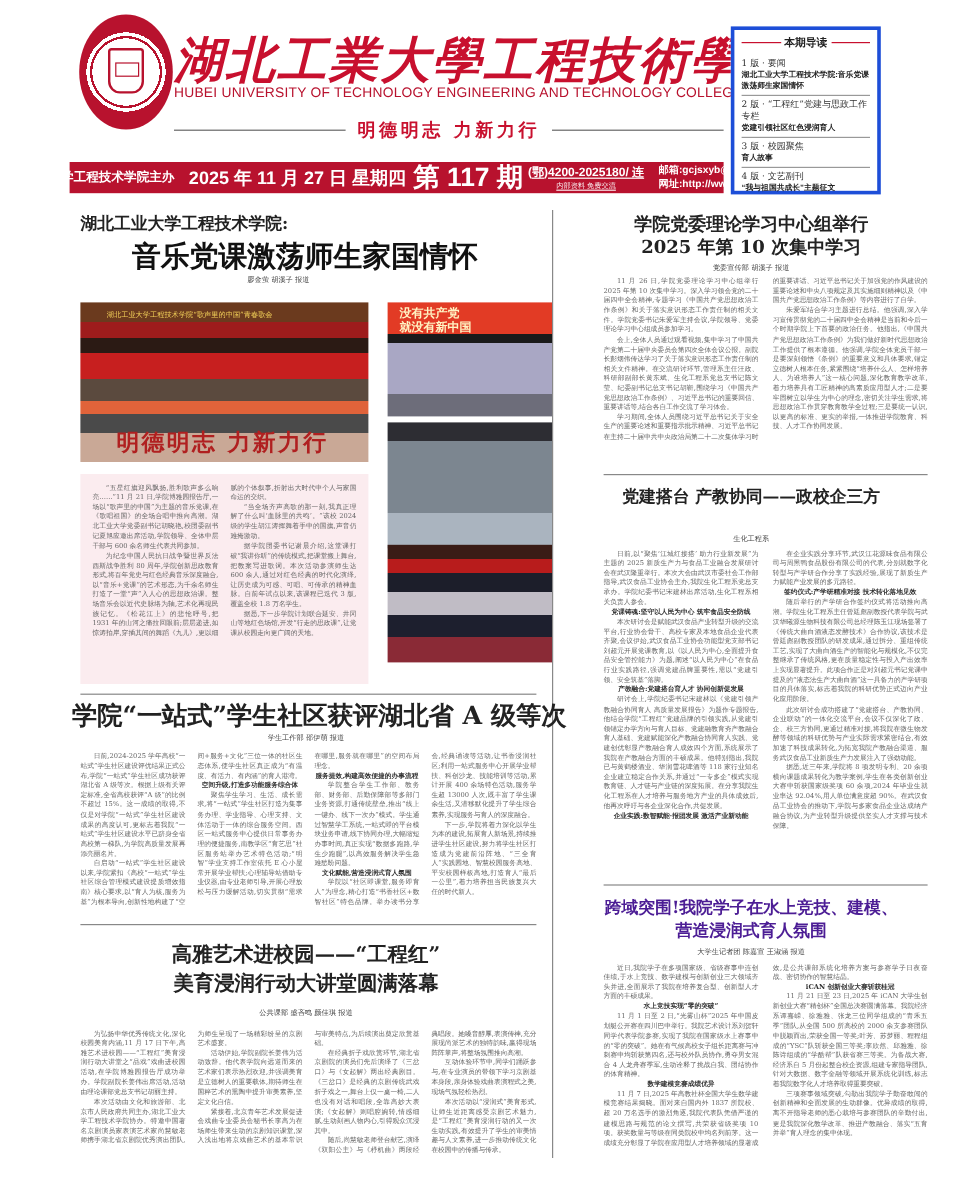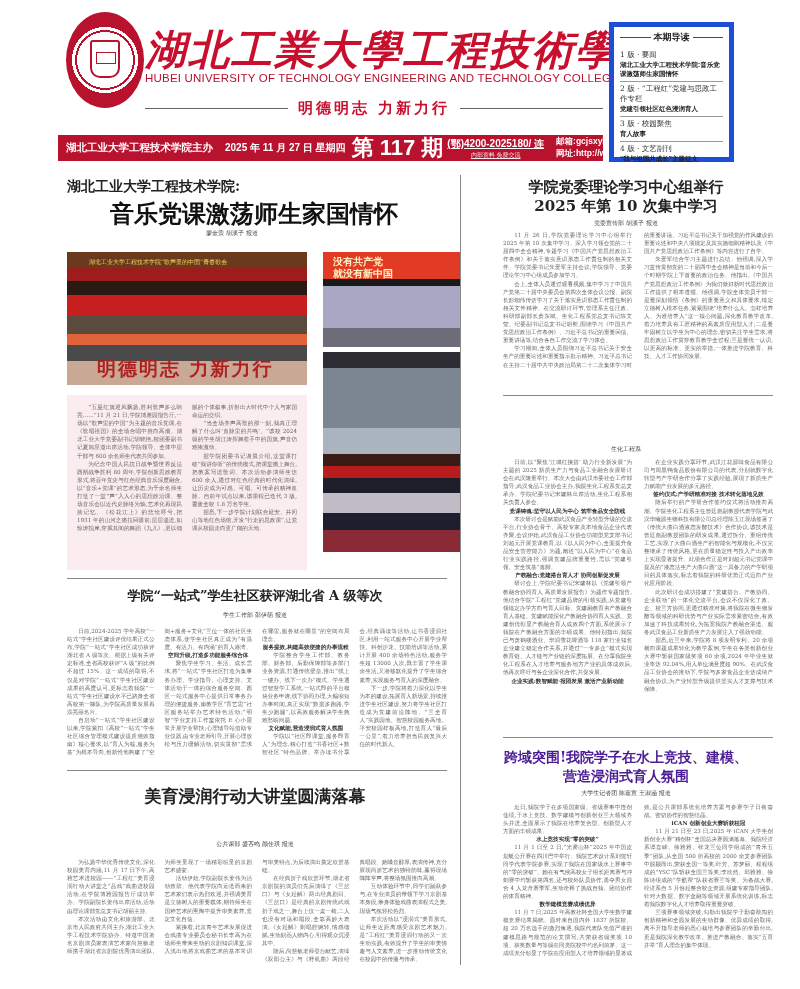--- a/index.html
+++ b/index.html
@@ -12,31 +12,31 @@
   .seal { left: 66px; top: 12px; width: 78px; height: 96px; border-radius: 50%/50%; background: radial-gradient(circle at 50% 50%, #fff 0 28px, #b8122e 28px 30px, #fff 30px 33px, #b8122e 33px 39px); }
   .seal-inner { position: absolute; left: 24px; top: 28px; width: 30px; height: 38px; border: 2px solid #b8122e; border-radius: 3px 3px 10px 10px; }
   .seal-inner:after { content: ""; position: absolute; left: 4px; top: 10px; width: 18px; height: 10px; border: 1.5px solid #b8122e; }
   .mast-title { left: 145px; top: 26px; width: 460px; font-family: "DejaVu Serif", serif; font-weight: bold; font-style: italic; font-size: 41px; letter-spacing: 2px; color: #c8102e; white-space: nowrap; line-height: 48px; }
   .mast-en { left: 145px; top: 72px; width: 460px; font-family: "Liberation Sans", sans-serif; font-size: 11.5px; color: #b8122e; letter-spacing: 0.2px; white-space: nowrap; text-align: center; }
   .motto-wrap { left: 145px; top: 96px; width: 458px; height: 24px; display: flex; align-items: center; }
   .motto-line { flex: 1; height: 1px; background: #666; }
   .motto { padding: 0 10px; font-size: 15px; font-weight: bold; color: #c8102e; letter-spacing: 3px; white-space: nowrap; }
 
   
-  .banner { left: 58px; top: 135px; width: 545px; height: 26px; background: #b8122e; color: #fff; font-family: "Liberation Sans", sans-serif; display: flex; align-items: center; padding-left: 8px; white-space: nowrap; }
+  .banner { left: 58px; top: 135px; width: 545px; height: 26px; background: #b8122e; color: #fff; font-family: "Liberation Sans", sans-serif; display: flex; align-items: center; padding-left: 8px; white-space: nowrap; justify-content: center; }
   .banner .sponsor { font-size: 10.5px; font-weight: bold; }
-  .banner .date { font-size: 10px; font-weight: bold; margin-left: 12px; }
+  .banner .date { font-size: 15px; font-weight: bold; margin-left: 12px; }
   .banner .issue { font-size: 22px; font-weight: bold; margin-left: 6px; line-height: 26px; }
   .banner .cn { display: flex; flex-direction: column; margin-left: 4px; text-decoration: underline; }
   .banner .cn .num { font-size: 10px; font-weight: bold; }
   .banner .cn .note { font-size: 6px; text-align: center; opacity: .9; }
   .banner .contact { display: flex; flex-direction: column; margin-left: 12px; font-size: 8.5px; font-weight: bold; }
 
   
-  .toc { left: 609px; top: 22px; width: 125px; height: 140px; border: 5px solid #1d4ed8; background: #fff; padding: 4px 6px; }
+  .toc { left: 609px; top: 22px; width: 125px; height: 140px; border: 3px solid #1d4ed8; background: #fff; padding: 4px 6px; }
   .toc-head { display: flex; align-items: center; font-family: "Liberation Sans", sans-serif; font-size: 9px; font-weight: bold; color: #222; margin-bottom: 4px; }
   .toc-head .ln { flex: 1; height: 1px; background: #c8102e; }
   .toc-head span { padding: 0 3px; }
   .toc-item { border-bottom: 1px solid #999; padding: 2px 0 3px; }
   .toc-item:last-child { border-bottom: none; }
   .toc-item .sec { font-size: 7.5px; color: #333; }
   .toc-item .ttl { font-family: "Liberation Sans", sans-serif; font-size: 6.5px; font-weight: bold; color: #222; line-height: 9px; }
 
   
   .vdivider { left: 460px; top: 175px; width: 1px; height: 790px; background: #888; }
@@ -151,20 +151,21 @@
 <div class="abs body-cols" style="left:503px; top:231px; width:270px; height:150px; columns:2; column-gap:12px;">
   <p>11 月 26 日,学院党委理论学习中心组举行 2025 年第 10 次集中学习。深入学习领会党的二十届四中全会精神,专题学习《中国共产党思想政治工作条例》和关于落实意识形态工作责任制的相关文件。学院党委书记朱爱军主持会议,学院领导、党委理论学习中心组成员参加学习。</p>
   <p>会上,全体人员通过观看视频,集中学习了中国共产党第二十届中央委员会第四次全体会议公报。副院长彭烟伟传达学习了关于落实意识形态工作责任制的相关文件精神。在交流研讨环节,管理系主任汪政、科研部副部长黄东斌、生化工程系党总支书记陈文莹、纪委副书记总支书记胡靳,围绕学习《中国共产党思想政治工作条例》、习近平总书记的重要回信、重要讲话等,结合各自工作交流了学习体会。</p>
   <p>学习期间,全体人员围绕习近平总书记关于安全生产的重要论述和重要指示批示精神、习近平总书记在主持二十届中共中央政治局第二十二次集体学习时的重要讲话、习近平总书记关于加强党的作风建设的重要论述和中央八项规定及其实施细则精神以及《中国共产党思想政治工作条例》等内容进行了自学。</p>
   <p>朱爱军结合学习主题进行总结。他强调,深入学习宣传贯彻党的二十届四中全会精神是当前和今后一个时期学院上下首要的政治任务。他指出,《中国共产党思想政治工作条例》为我们做好新时代思想政治工作提供了根本遵循。他强调,学院全体党员干部一是要深刻领悟《条例》的重要意义和具体要求,锚定立德树人根本任务,紧紧围绕“培养什么人、怎样培养人、为谁培养人”这一核心问题,深化教育教学改革,着力培养具有工匠精神的高素质应用型人才;二是要牢固树立以学生为中心的理念,密切关注学生需求,将思想政治工作贯穿教育教学全过程;三是要统一认识,以更高的标准、更实的举措,一体推进学院教育、科技、人才工作协同发展。</p>
 </div>
 
 <div class="abs hr" style="left:503px; top:395px; width:270px;"></div>
 
 <div class="abs headline-serif" style="left:470px; top:405px; width:312px; font-size:14px; line-height:18px;">
+  <div>党建搭台 产教协同——政校企三方</div>
 </div>
 <div class="abs byline" style="left:470px; top:445px; width:312px;">生化工程系</div>
 <div class="abs body-cols" style="left:503px; top:458px; width:270px; height:272px; columns:2; column-gap:12px;">
   <p>日前,以“聚焦‘江城红接搭’ 助力行业新发展”为主题的 2025 新质生产力与食品工业融合发展研讨会在武汉隆重举行。本次大会由武汉市委社会工作部指导,武汉食品工业协会主办,我院生化工程系党总支承办。学院纪委书记宋建林出席活动,生化工程系相关负责人参会。</p>
   <p class="subhead">党课铸魂:坚守以人民为中心 筑牢食品安全防线</p>
   <p>本次研讨会是赋能武汉食品产业转型升级的交流平台,行业协会骨干、高校专家及本地食品企业代表齐聚,会议伊始,武汉食品工业协会功能型党支部书记刘超元开展党课教育,以《以人民为中心,全面提升食品安全管控能力》为题,阐述“以人民为中心”在食品行业实践路径,强调党建品牌重要性,需以“党建引领、安全筑基”落脚。</p>
   <p class="subhead">产教融合:党建搭台育人才 协同创新促发展</p>
   <p>研讨会上,学院纪委书记宋建林以《党建引领产教融合协同育人 高质量发展报告》为题作专题报告,他结合学院“工程红”党建品牌的引领实践,从党建引领锚定办学方向与育人目标、党建融教育夯产教融合育人基础、党建赋能深化产教融合协同育人实践、党建创优彰显产教融合育人成效四个方面,系统展示了我院在产教融合方面的丰硕成果。他特别指出,我院已与黄鹤楼酒业、华润雪花啤酒等 118 家行业知名企业建立稳定合作关系,并通过“一专多企”模式实现教育链、人才链与产业链的深度拓展。在分享我院生化工程系在人才培养与服务地方产业的具体成效后,他再次呼吁与各企业深化合作,共促发展。</p>
   <p class="subhead">企业实践:数智赋能·报团发展 激活产业新动能</p>
   <p>在企业实践分享环节,武汉江花源味食品有限公司与周黑鸭食品股份有限公司的代表,分别就数字化转型与产学研合作分享了实践经验,展现了新质生产力赋能产业发展的多元路径。</p>
@@ -186,36 +187,37 @@
   <p class="subhead">水上竞技实现“零的突破”</p>
   <p>11 月 1 日至 2 日,“光雾山杯”2025 年中国皮划艇公开赛在四川巴中举行。我院艺术设计系刘贺轩同学代表学院参赛,实现了我院在国家级水上赛事中的“零的突破”。她在有气候高校女子组长距离赛与冲刺赛中均斩获第四名,还与校外队员协作,勇夺男女混合 4 人龙舟赛季军,生动诠释了挑战自我、团结协作的体育精神。</p>
   <p class="subhead">数学建模竞赛成绩优异</p>
   <p>11 月 7 日,2025 年高教社杯全国大学生数学建模竞赛结果揭晓。面对来自国内外 1837 所院校、超 20 万名选手的激烈角逐,我院代表队凭借严谨的建模思路与规范的论文撰写,共荣获省级奖项 10 项。获奖数量与等级在同类院校中均名列前茅。这一成绩充分彰显了学院在应用型人才培养领域的显著成效,是公共课部系统化培养方案与参赛学子日夜奋战、密切协作的智慧结晶。</p>
   <p class="subhead">iCAN 创新创业大赛斩获桂冠</p>
   <p>11 月 21 日至 23 日,2025 年 iCAN 大学生创新创业大赛“精创杯”全国总决赛圆满落幕。我院经济系谭嘉嵘、徐雅雅、张龙三位同学组成的“青禾五季”团队,从全国 500 所高校的 2000 余支参赛团队中脱颖而出,荣获全国一等奖;叶芳、苏梦丽、程程组成的“YSC”队斩获全国三等奖;李欣然、邱雅雅、徐陈诗组成的“学酷帮”队获省赛三等奖。为备战大赛,经济系自 5 月份起整合校企资源,组建专家指导团队,针对大数据、数字金融等领域开展系统化训练,标志着我院数字化人才培养取得重要突破。</p>
   <p>三项赛事领域突破,勾勒出我院学子勤奋敢闯的创新精神和全面发展的生动群像。优异成绩的取得,离不开指导老师的悉心栽培与参赛团队的辛勤付出,更是我院深化教学改革、推进产教融合、落实“五育并举”育人理念的集中体现。</p>
 </div>
 
 <div class="abs hr" style="left:67px; top:578px; width:380px;"></div>
-<div class="abs headline-serif" style="left:60px; top:585px; width:390px; font-size:13px; line-height:22px;">学院“一站式”学生社区获评湖北省 A 级等次</div>
+<div class="abs headline-serif" style="left:60px; top:585px; width:390px; font-size:21px; line-height:22px;">学院“一站式”学生社区获评湖北省 A 级等次</div>
 <div class="abs byline" style="left:60px; top:611px; width:390px;">学生工作部 邵伊萌 报道</div>
 <div class="abs body-cols" style="left:67px; top:627px; width:380px; height:135px; columns:4; column-gap:10px;">
   <p>日前,2024-2025 学年高校“一站式”学生社区建设评优结果正式公布,学院“一站式”学生社区成功获评湖北省 A 级等次。根据上级有关评定标准,全省高校获评“A 级”的比例不超过 15%。这一成绩的取得,不仅是对学院“一站式”学生社区建设成果的高度认可,更标志着我院“一站式”学生社区建设水平已跻身全省高校第一梯队,为学院高质量发展再添亮丽名片。</p>
   <p>自启动“一站式”学生社区建设以来,学院紧扣《高校“一站式”学生社区综合管理模式建设提质增效指南》核心要求,以“育人为核,服务为基”为根本导向,创新性地构建了“空间+服务+文化”三位一体的社区生态体系,使学生社区真正成为“有温度、有活力、有内涵”的育人港湾。</p>
   <p class="subhead">空间升级,打造多功能服务综合体</p>
   <p>聚焦学生学习、生活、成长需求,将“一站式”学生社区打造为集事务办理、学业指导、心理支持、文体活动于一体的综合服务空间。西区一站式服务中心提供日常事务办理的便捷服务,南教学区“育艺思”社区服务站举办艺术特色活动;“明智”学业支持工作室依托 E 心小屋常开展学业帮扶;心理辅导站借助专业仪器,由专业老师引导,开展心理放松与压力缓解活动,切实贯彻“需求在哪里,服务就在哪里”的空间布局理念。</p>
   <p class="subhead">服务提效,构建高效便捷的办事流程</p>
   <p>学院整合学生工作部、教务部、财务部、后勤保障部等多部门业务资源,打通传统壁垒,推出“线上一键办、线下一次办”模式。学生通过智慧学工系统,一站式即的平台模块业务申请,线下协同办理,大幅缩短办事时间,真正实现“数据多跑路,学生少跑腿”,以高效服务解决学生急难愁盼问题。</p>
   <p class="subhead">文化赋能,营造浸润式育人氛围</p>
   <p>学院以“社区即课堂,服务即育人”为理念,精心打造“书香社区+数智社区”特色品牌。举办读书分享会,经典诵读等活动,让书香浸润社区;利用一站式服务中心开展学业帮扶、科创沙龙、技能培训等活动,累计开展 400 余场特色活动,服务学生超 13000 人次,既丰富了学生课余生活,又潜移默化提升了学生综合素养,实现服务与育人的深度融合。</p>
   <p>下一步,学院将着力深化以学生为本的建设,拓展育人新场景,持续推进学生社区建设,努力将学生社区打造成为党建前沿阵地、“三全育人”实践园地、智慧校园服务高地、平安校园样板高地,打造育人“最后一公里”,着力培养担当民族复兴大任的时代新人。</p>
 </div>
 
 <div class="abs hr" style="left:67px; top:770px; width:380px;"></div>
 <div class="abs headline-serif" style="left:60px; top:784px; width:390px; font-size:17px; line-height:24px;">
+  <div>高雅艺术进校园——“工程红”</div>
   <div>美育浸润行动大讲堂圆满落幕</div>
 </div>
 <div class="abs byline" style="left:60px; top:840px; width:390px;">公共课部 盛吝鸣 颜佳琪 报道</div>
 <div class="abs body-cols" style="left:67px; top:858px; width:380px; height:108px; columns:4; column-gap:10px;">
   <p>为弘扬中华优秀传统文化,深化校园美育内涵,11 月 17 日下午,高雅艺术进校园——“工程红”美育浸润行动大讲堂之“品戏”戏曲进校园活动,在学院博雅园报告厅成功举办。学院副院长姜伟出席活动,活动由理论课部党总支书记胡丽主持。</p>
   <p>本次活动由文化和旅游部、北京市人民政府共同主办,湖北工业大学工程技术学院协办。特邀中国著名京剧演员家表演艺术家尚慧敏老师携手湖北省京剧院优秀演出团队,为师生呈现了一场精彩纷呈的京剧艺术盛宴。</p>
   <p>活动伊始,学院副院长姜伟为活动致辞。他代表学院向远道而来的艺术家们表示热烈欢迎,并强调美育是立德树人的重要载体,期待师生在国粹艺术的熏陶中提升审美素养,坚定文化自信。</p>
   <p>紧接着,北京青年艺术发展促进会戏曲专业委员会秘书长李高为在场师生带来生动的京剧知识课堂,深入浅出地将京戏曲艺术的基本常识与审美特点,为后续演出奠定欣赏基础。</p>
   <p>在经典折子戏欣赏环节,湖北省京剧院的演员们先后演绎了《三岔口》与《女起解》两出经典剧目。《三岔口》是经典的京剧传统武戏折子戏之一,舞台上仅一桌一椅,二人也没有对话和唱段,全靠高妙大表演;《女起解》则唱腔婉转,情感细腻,生动刻画人物内心,引得观众沉浸其中。</p>
   <p>随后,尚慧敏老师登台献艺,演绎《双阳公主》与《杼机曲》两段经典唱段。她嗓音醇厚,表演传神,充分展现尚派艺术的独特韵味,赢得现场阵阵掌声,将整场氛围推向高潮。</p>

